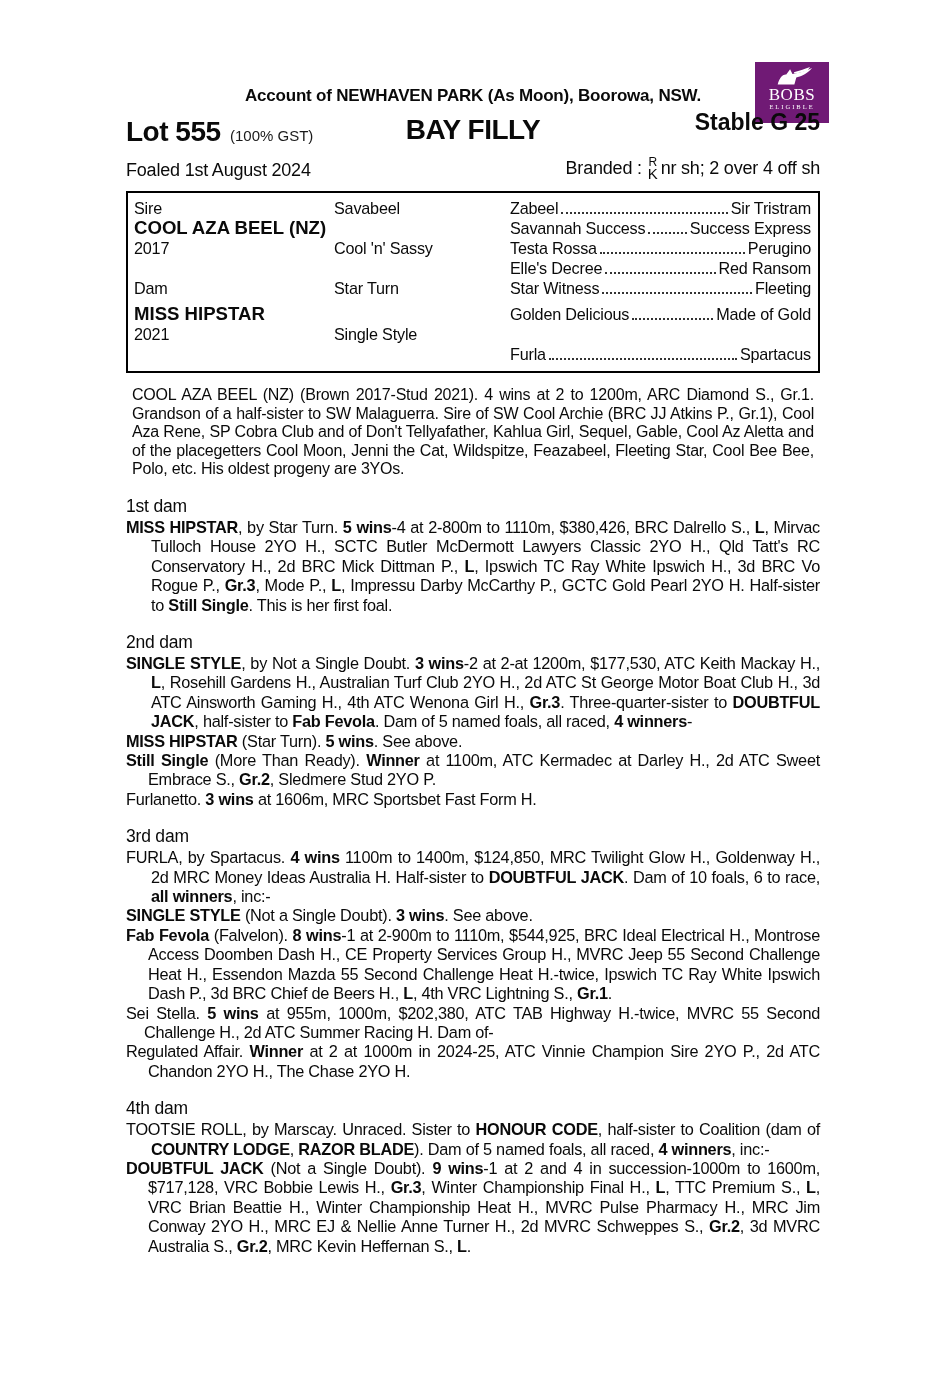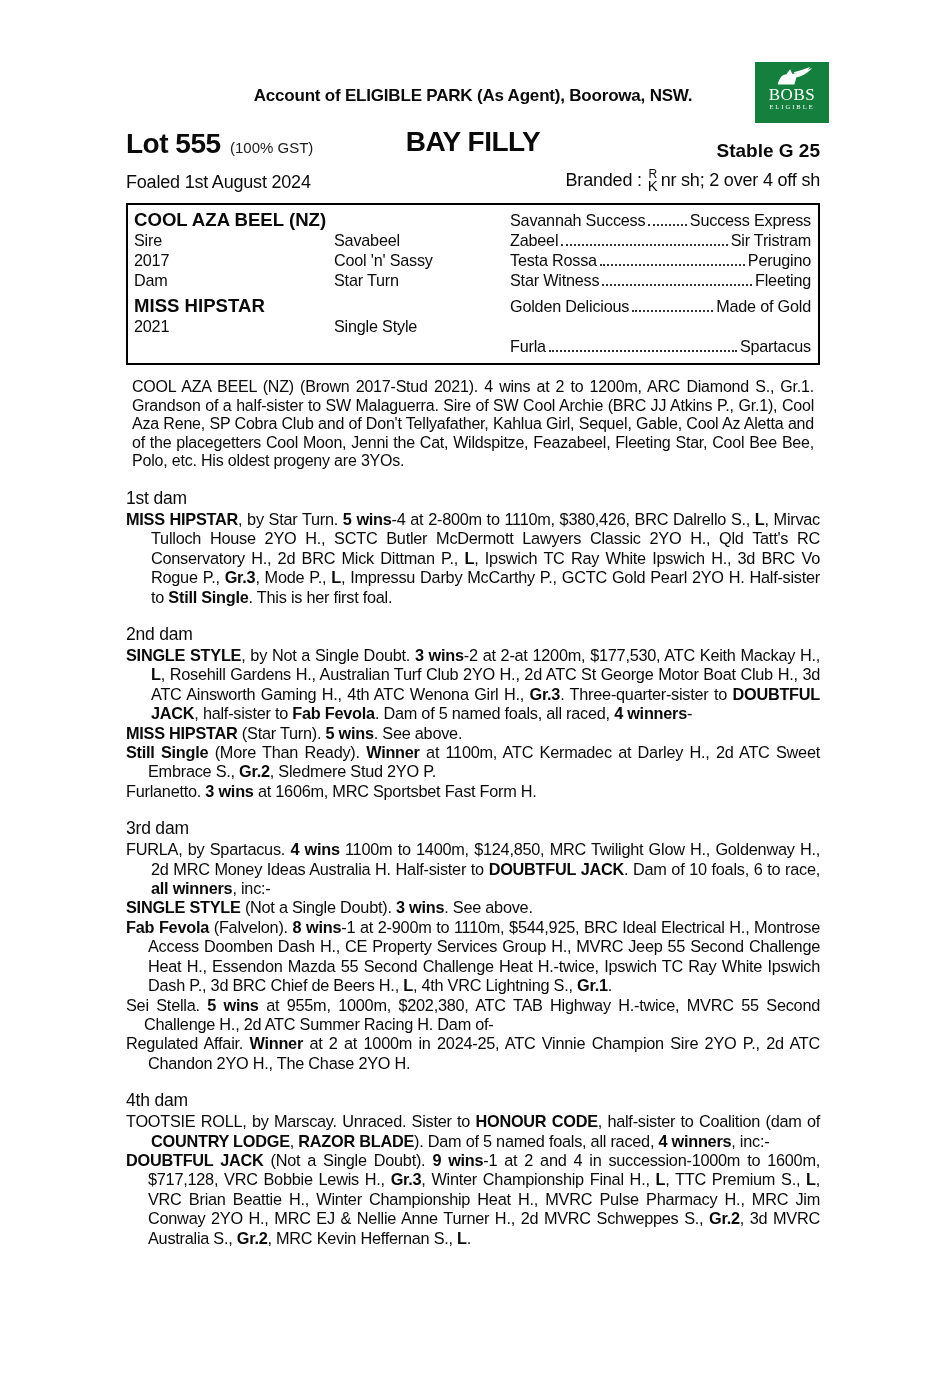--- a/index.html
+++ b/index.html
@@ -11,39 +11,39 @@
     -webkit-font-smoothing:antialiased;
   }
   .page { position:relative; width:938px; height:1400px; overflow:hidden; background:#fff; }
   .content { position:absolute; left:126px; top:86px; width:694px; }
 
   
   .account-line {
     text-align:center; font-weight:bold; font-size:17px; line-height:20px;
     letter-spacing:-0.2px;
   }
-  .lot-row { position:relative; height:36px; margin-top:20px; }
+  .lot-row { position:relative; height:36px; margin-top:8px; }
   .lot-left { position:absolute; left:0; bottom:2px; white-space:nowrap; }
   .lot-number { font-weight:bold; font-size:28px; letter-spacing:-0.5px; }
   .gst-note { font-size:15px; color:#1a1a1a; margin-left:5px; }
   .sex-title {
     position:absolute; left:120px; right:120px; bottom:4px;
     text-align:center; font-weight:bold; font-size:28px; letter-spacing:-0.5px;
   }
-  .stable-number { position:absolute; right:0; bottom:0; font-weight:bold; font-size:19px; }
+  .stable-number { position:absolute; right:0; bottom:14px; font-weight:bold; font-size:23px; }
   .foaled-row { display:flex; justify-content:space-between; align-items:flex-end; margin-top:8px; font-size:18px; letter-spacing:-0.2px; }
   .branded-info { display:inline-flex; align-items:flex-start; white-space:nowrap; }
   .brand-stack { display:inline-flex; flex-direction:column; align-items:center; margin:0 3px 0 6px; }
   .brand-over { font-size:12px; line-height:9px; }
   .brand-under { font-size:15px; line-height:14px; }
 
   
   .bobs-logo {
     position:absolute; left:755px; top:62px; width:74px; height:61px;
-    background:#15803d; color:#fff;
+    background:#701a75; color:#fff;
     display:flex; flex-direction:column; align-items:center; justify-content:flex-start;
     padding-top:4px;
   }
   .bobs-title { font-family:"Liberation Serif", serif; font-size:17px; line-height:17px; letter-spacing:0.5px; }
   .bobs-sub { font-family:"Liberation Serif", serif; font-size:6.5px; line-height:8px; letter-spacing:2px; }
 
   
   .ped-table {
     border:2px solid #000; margin-top:10px; padding:5px 7px 7px 6px;
   }
@@ -82,21 +82,21 @@
     <svg width="42" height="20" viewBox="0 0 44 20" aria-hidden="true">
       <path d="M7 19 C9 11 13 8 16 8.5 L20 3 L22.5 8 C29 6.5 37 4.5 43 1.5 C37.5 8 31 10.5 26.5 11.5 L24.5 19 Z" fill="#ffffff"></path>
       <path d="M24 6 C30 4 36 2.5 41 0.5 L38 4.5 C33 6 28 7 24.5 7.5 Z" fill="#ffffff"></path>
     </svg>
     <div class="bobs-title">BOBS</div>
     <div class="bobs-sub">ELIGIBLE</div>
   </div>
 
   <div class="content">
 
-    <div class="account-line">Account of ELIGIBLE PARK (As Agent), Boorowa, NSW.</div>
+    <div class="account-line">Account of NEWHAVEN PARK (As Moon), Boorowa, NSW.</div>
 
     <div class="lot-row">
       <span class="lot-left">
         <span class="lot-number">Lot 555</span>
         <span class="gst-note">(100% GST)</span>
       </span>
       <span class="sex-title">BAY FILLY</span>
       <span class="stable-number">Stable G 25</span>
     </div>
 
@@ -107,49 +107,54 @@
         <span class="brand-stack">
           <span class="brand-over">R</span>
           <span class="brand-under">K</span>
         </span>
         <span>nr sh; 2 over 4 off sh</span>
       </span>
     </div>
 
     <div class="ped-table">
       <div class="ped-row">
-        <span class="ped-c1 ped-bold">COOL AZA BEEL (NZ)</span>
-        <span class="ped-c2"></span>
-        <span class="ped-c3">
-            <span class="ped-a">Savannah Success</span>
-            <span class="leader"></span>
-            <span class="ped-b">Success Express</span>
-          </span>
-      </div>
-      <div class="ped-row">
         <span class="ped-c1">Sire</span>
         <span class="ped-c2">Savabeel</span>
         <span class="ped-c3">
             <span class="ped-a">Zabeel</span>
             <span class="leader"></span>
             <span class="ped-b">Sir Tristram</span>
           </span>
       </div>
       <div class="ped-row">
+        <span class="ped-c1 ped-bold">COOL AZA BEEL (NZ)</span>
+        <span class="ped-c2"></span>
+        <span class="ped-c3">
+            <span class="ped-a">Savannah Success</span>
+            <span class="leader"></span>
+            <span class="ped-b">Success Express</span>
+          </span>
+      </div>
+      <div class="ped-row">
         <span class="ped-c1">2017</span>
         <span class="ped-c2">Cool 'n' Sassy</span>
         <span class="ped-c3">
             <span class="ped-a">Testa Rossa</span>
             <span class="leader"></span>
             <span class="ped-b">Perugino</span>
           </span>
       </div>
       <div class="ped-row">
         <span class="ped-c1"></span>
         <span class="ped-c2"></span>
+        <span class="ped-c3">
+            <span class="ped-a">Elle's Decree</span>
+            <span class="leader"></span>
+            <span class="ped-b">Red Ransom</span>
+          </span>
       </div>
       <div class="ped-row">
         <span class="ped-c1">Dam</span>
         <span class="ped-c2">Star Turn</span>
         <span class="ped-c3">
             <span class="ped-a">Star Witness</span>
             <span class="leader"></span>
             <span class="ped-b">Fleeting</span>
           </span>
       </div>

